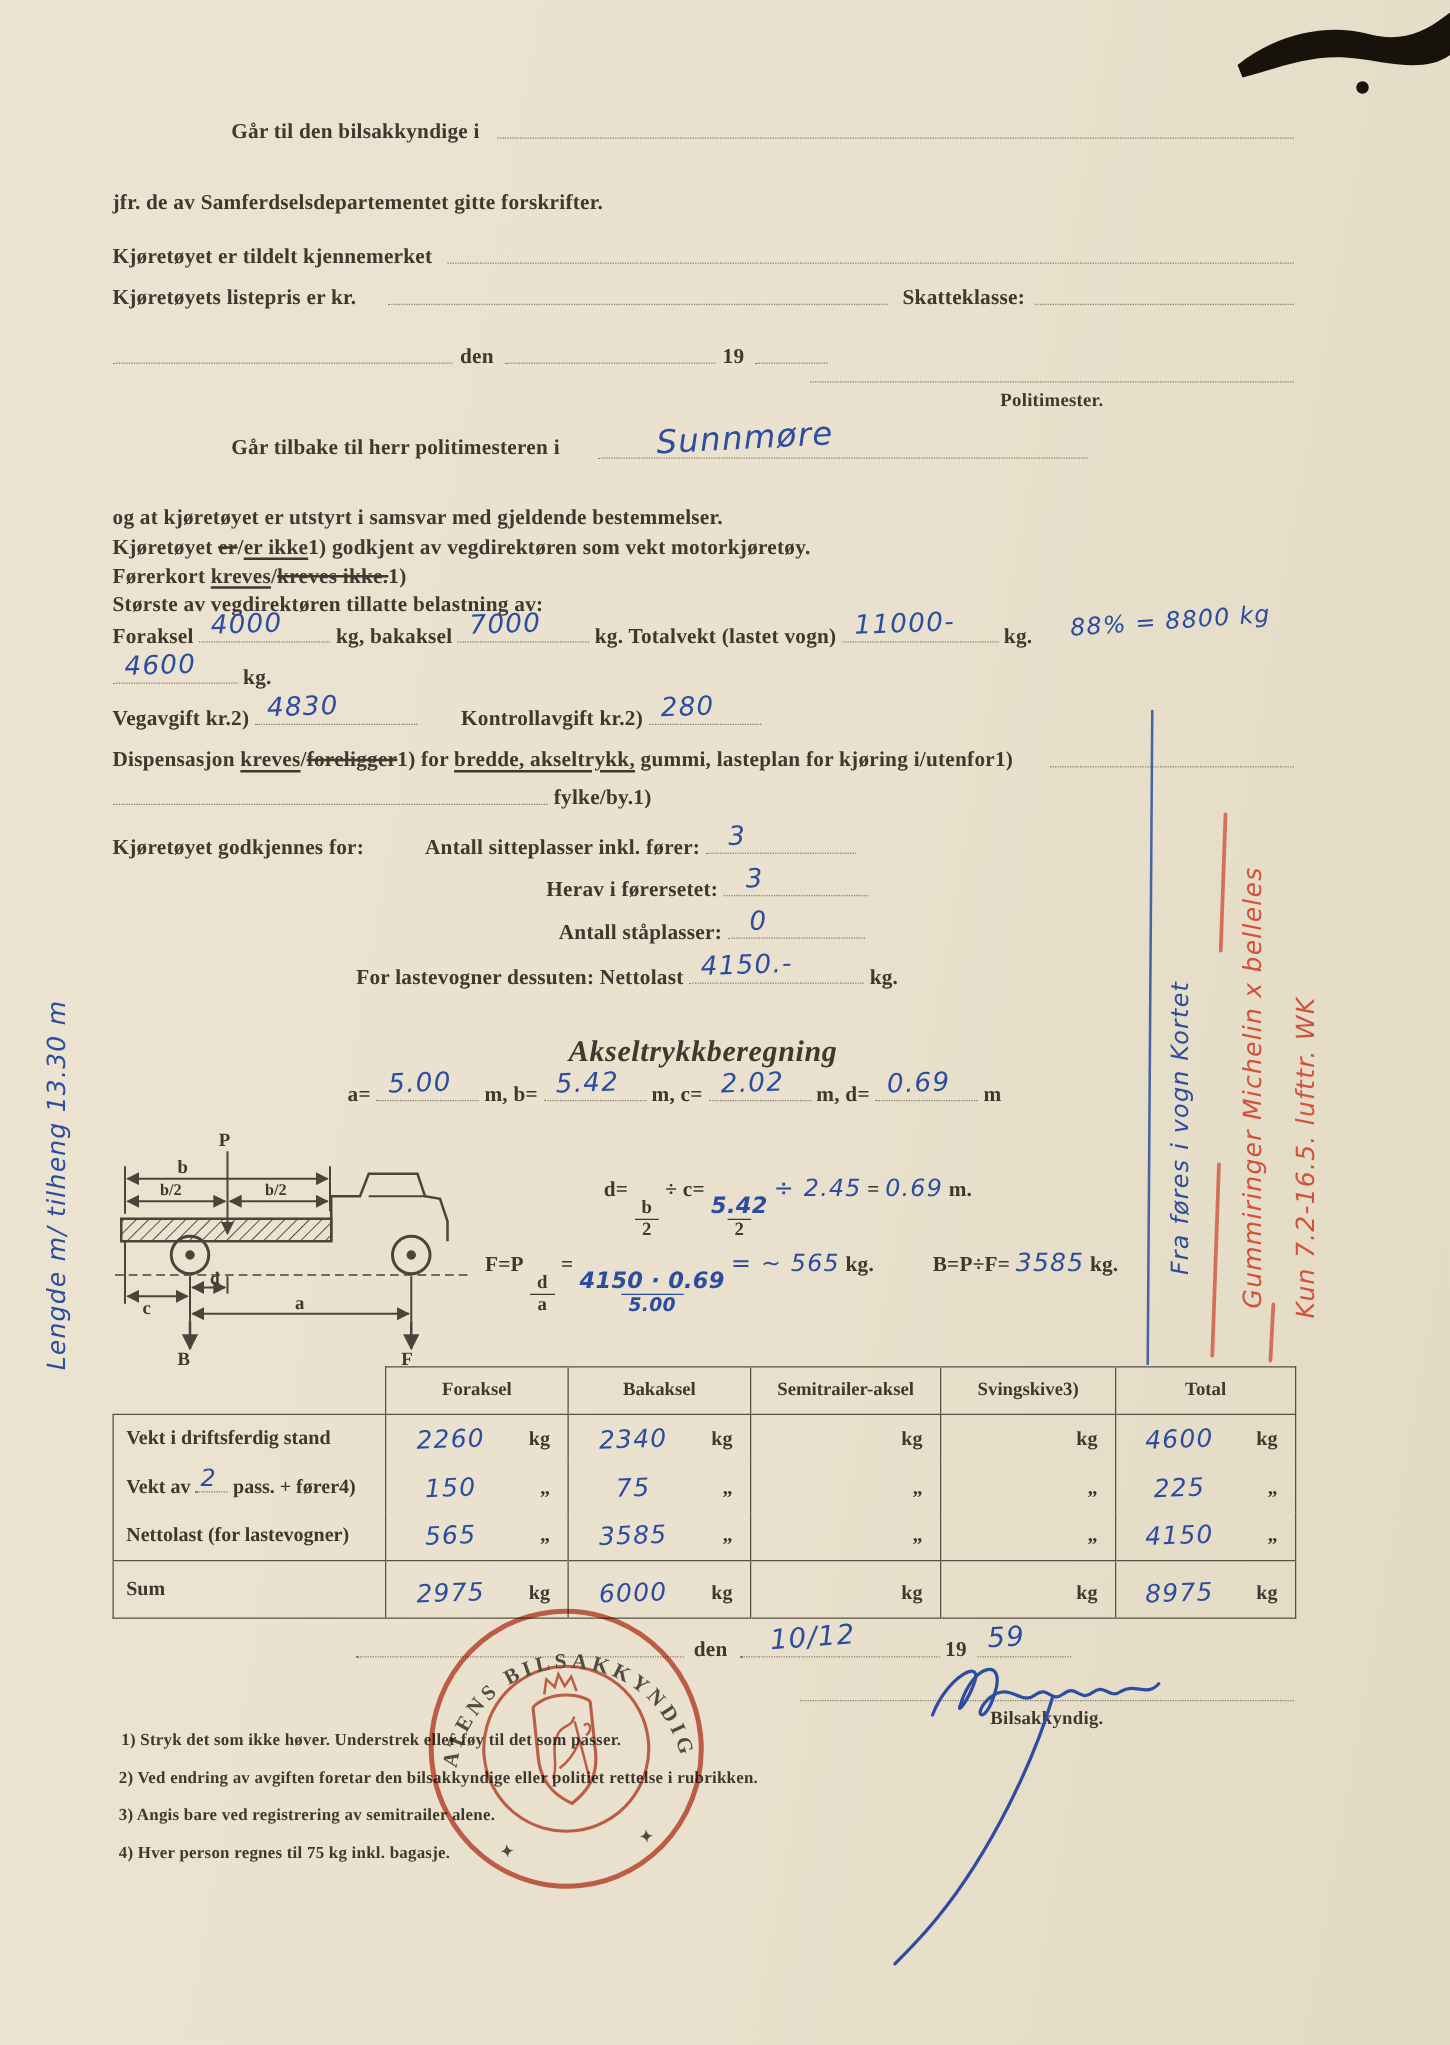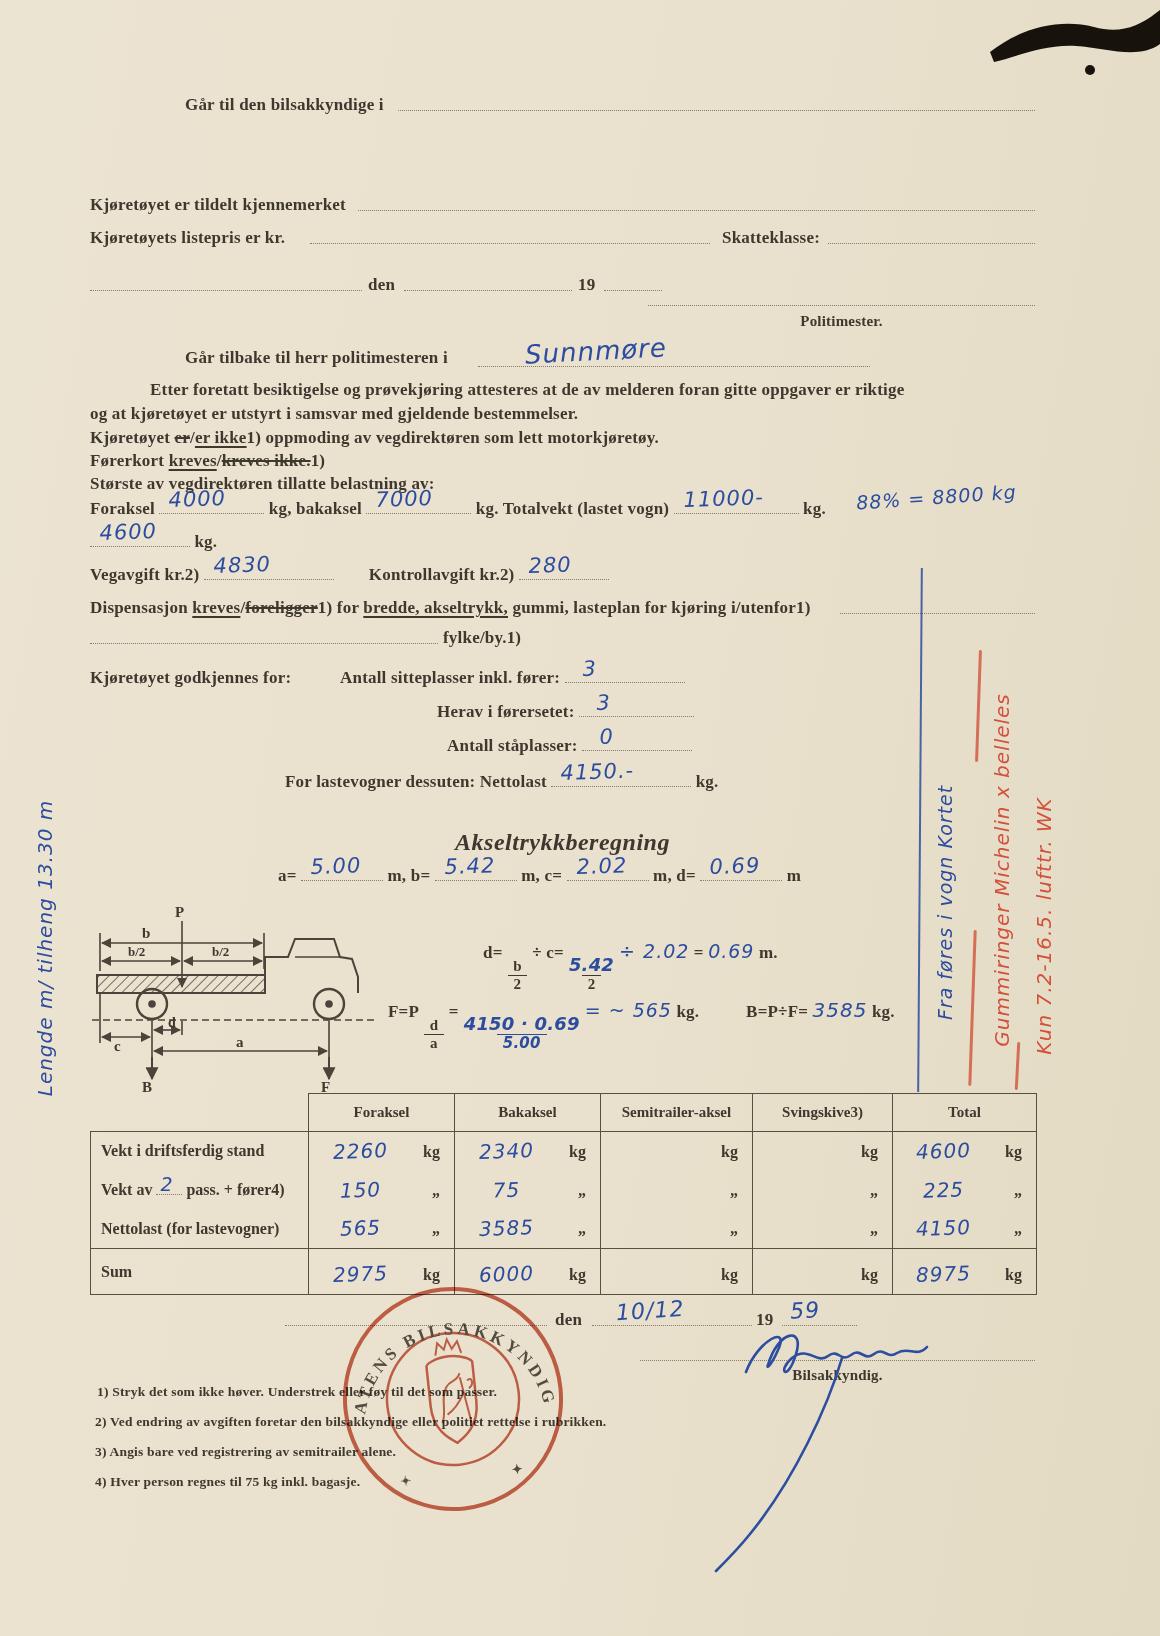--- a/index.html
+++ b/index.html
@@ -65,20 +65,21 @@
 <div class="page">
 
   <svg style="position:absolute;left:988px;top:10px" width="172" height="70">
     <path d="M2,42 C32,18 72,8 106,17 C131,24 150,17 168,3 L172,0 L172,34 C150,50 118,38 88,36 C55,34 25,48 6,52 Z" fill="#17130c"></path>
     <circle cx="102" cy="60" r="5" fill="#17130c"></circle>
   </svg>
 
   <div class="ln" style="left:185px;top:95px"><span>Går til den bilsakkyndige i</span></div>
   <div class="dotseg" style="left:398px;top:110px;width:637px"></div>
 
+  <div class="ln" style="left:90px;top:152px">jfr. de av Samferdselsdepartementet gitte forskrifter.</div>
 
   <div class="ln" style="left:90px;top:195px">Kjøretøyet er tildelt kjennemerket</div>
   <div class="dotseg" style="left:358px;top:210px;width:677px"></div>
 
   <div class="ln" style="left:90px;top:228px">Kjøretøyets listepris er kr.</div>
   <div class="dotseg" style="left:310px;top:243px;width:400px"></div>
   <div class="ln" style="left:722px;top:228px">Skatteklasse:</div>
   <div class="dotseg" style="left:828px;top:243px;width:207px"></div>
 
   <div class="dotseg" style="left:90px;top:290px;width:272px"></div>
@@ -87,24 +88,23 @@
   <div class="ln" style="left:578px;top:275px">19</div>
   <div class="dotseg" style="left:604px;top:290px;width:58px"></div>
 
   <div class="dotseg" style="left:648px;top:305px;width:387px"></div>
   <div class="ln sm center" style="left:648px;top:312px;width:387px">Politimester.</div>
 
   <div class="ln" style="left:185px;top:348px">Går tilbake til herr politimesteren i</div>
   <div class="dotseg" style="left:478px;top:366px;width:392px"></div>
   <span class="hand abs" style="left:525px;top:336px;font-size:26px;transform:rotate(-3deg)">Sunnmøre</span>
 
-  <div class="ln" style="left:150px;top:380px">Etter foretatt besiktigelse og prøvekjøring attesteres at de av melderen foran gitte oppgaver er riktige</div>
   <div class="ln" style="left:90px;top:404px">og at kjøretøyet er utstyrt i samsvar med gjeldende bestemmelser.</div>
 
-  <div class="ln" style="left:90px;top:428px"><span>Kjøretøyet </span><span class="strike">er</span><span>/</span><span class="und">er ikke</span><span>1)</span><span> oppmoding av vegdirektøren som lett motorkjøretøy.</span></div>
+  <div class="ln" style="left:90px;top:428px"><span>Kjøretøyet </span><span class="strike">er</span><span>/</span><span class="und">er ikke</span><span>1)</span><span> godkjent av vegdirektøren som vekt motorkjøretøy.</span></div>
 
   <div class="ln" style="left:90px;top:451px"><span>Førerkort </span><span class="und">kreves</span><span>/</span><span class="strike">kreves ikke.</span><span>1)</span></div>
 
   <div class="ln" style="left:90px;top:474px">Største av vegdirektøren tillatte belastning av:</div>
 
   <div class="ln" style="left:90px;top:499px">
     <span>Foraksel</span>
     <span class="blank" style="width:105px"><span class="hv">4000</span></span>
     <span>kg, bakaksel</span>
     <span class="blank" style="width:105px"><span class="hv">7000</span></span>
@@ -167,21 +167,21 @@
   </div>
 
 
   <div class="ln" style="left:483px;top:940px">
     <span>d=</span><span class="frac">
         <span>b</span>
         <span class="fd">2</span>
       </span><span>÷ c=</span><span class="frac hf">
         <span class="fnm">5.42</span>
         <span class="fd">2</span>
-      </span><span class="hand" style="font-size:19px">÷ 2.02</span>
+      </span><span class="hand" style="font-size:19px">÷ 2.45</span>
     <span>=</span>
     <span class="hand" style="font-size:19px">0.69</span>
     <span>m.</span>
   </div>
 
   <div class="ln" style="left:388px;top:998px">
     <span>F=P</span><span class="frac">
         <span>d</span>
         <span class="fd">a</span>
       </span><span>=</span><span class="frac hf hf2">

